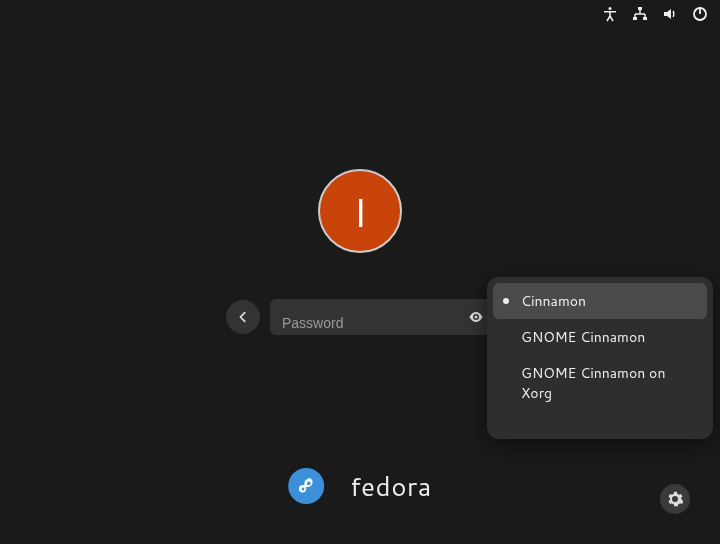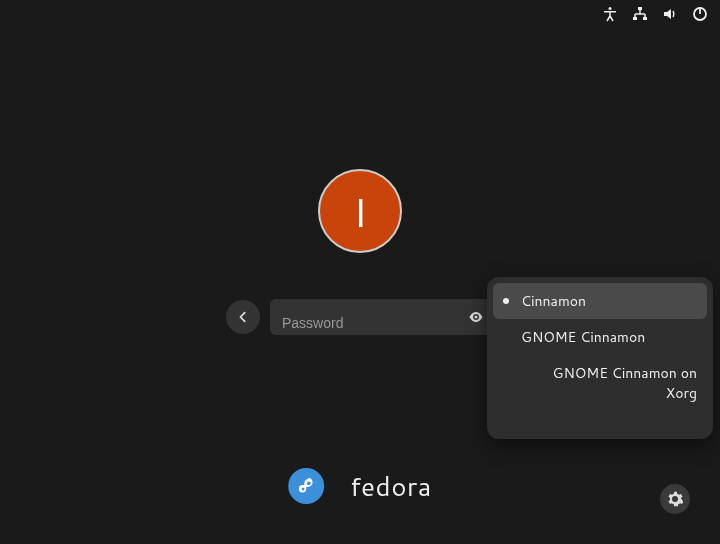--- a/index.html
+++ b/index.html
@@ -110,21 +110,20 @@
     }
     .session-item {
       display: flex;
       align-items: center;
       gap: 12px;
       padding: 8px 10px 8px 10px;
       border-radius: 6px;
       font-size: 14px;
       cursor: pointer;
       color: #eee;
-      text-align: right;
     }
     .session-item.selected { background: #4a4a4a; }
     .session-bullet {
       width: 6px; height: 6px;
       border-radius: 50%;
       background: transparent;
       flex-shrink: 0;
     }
     .session-item.selected .session-bullet { background: #eee; }
     .gear-btn {

